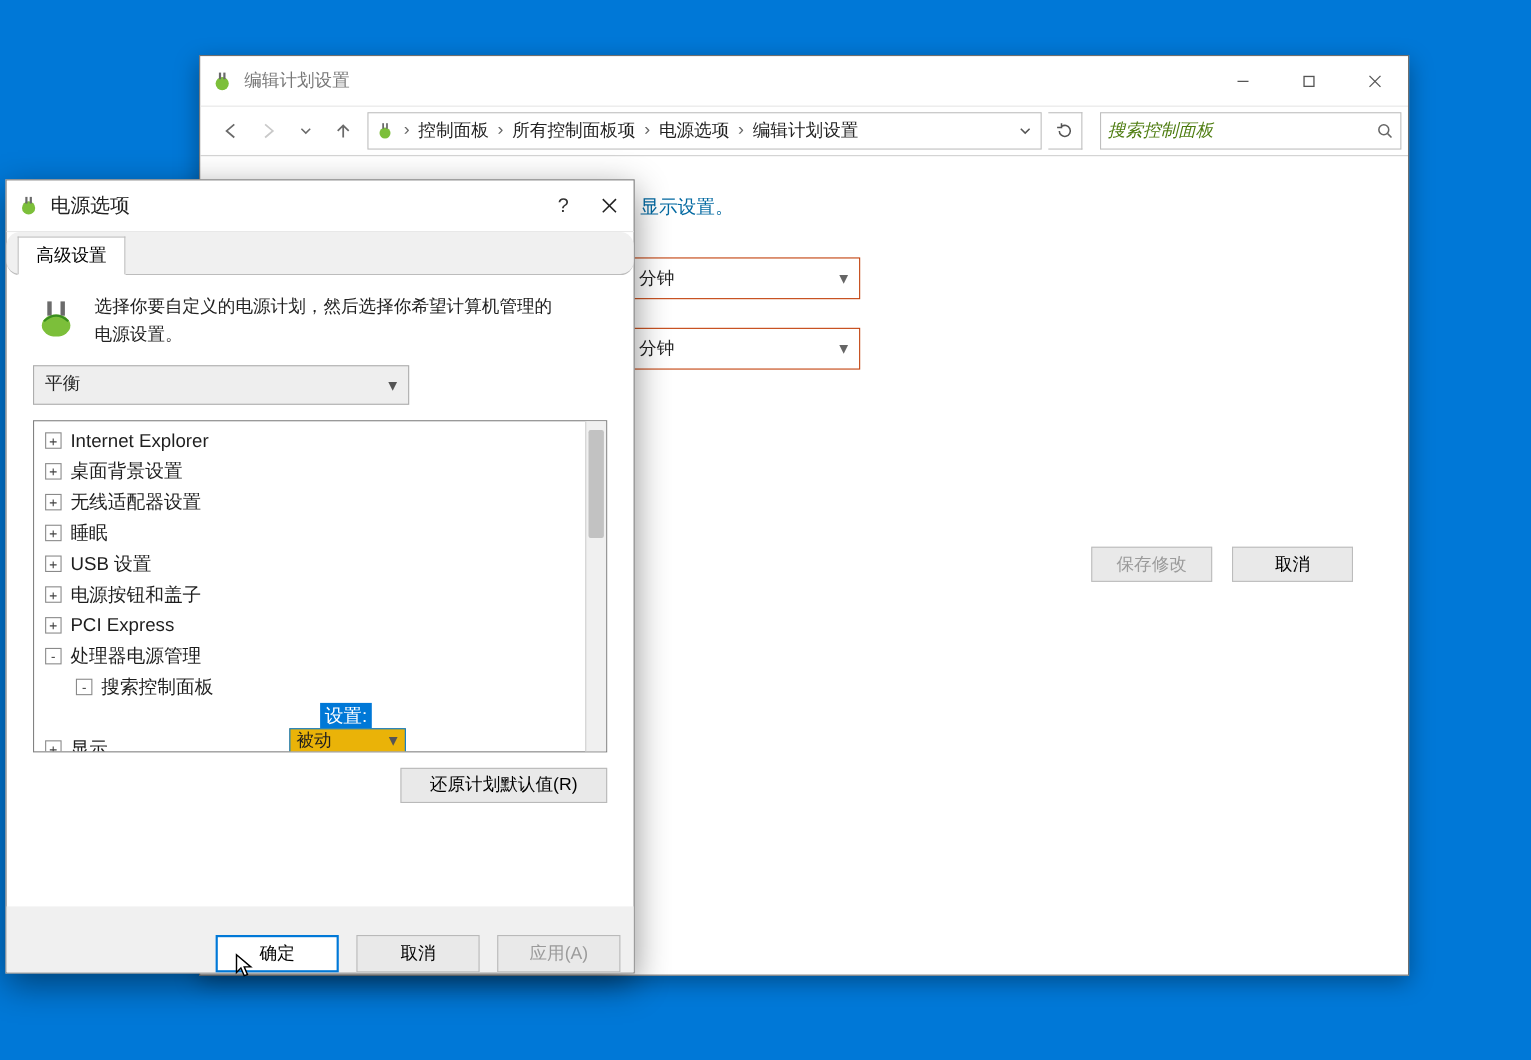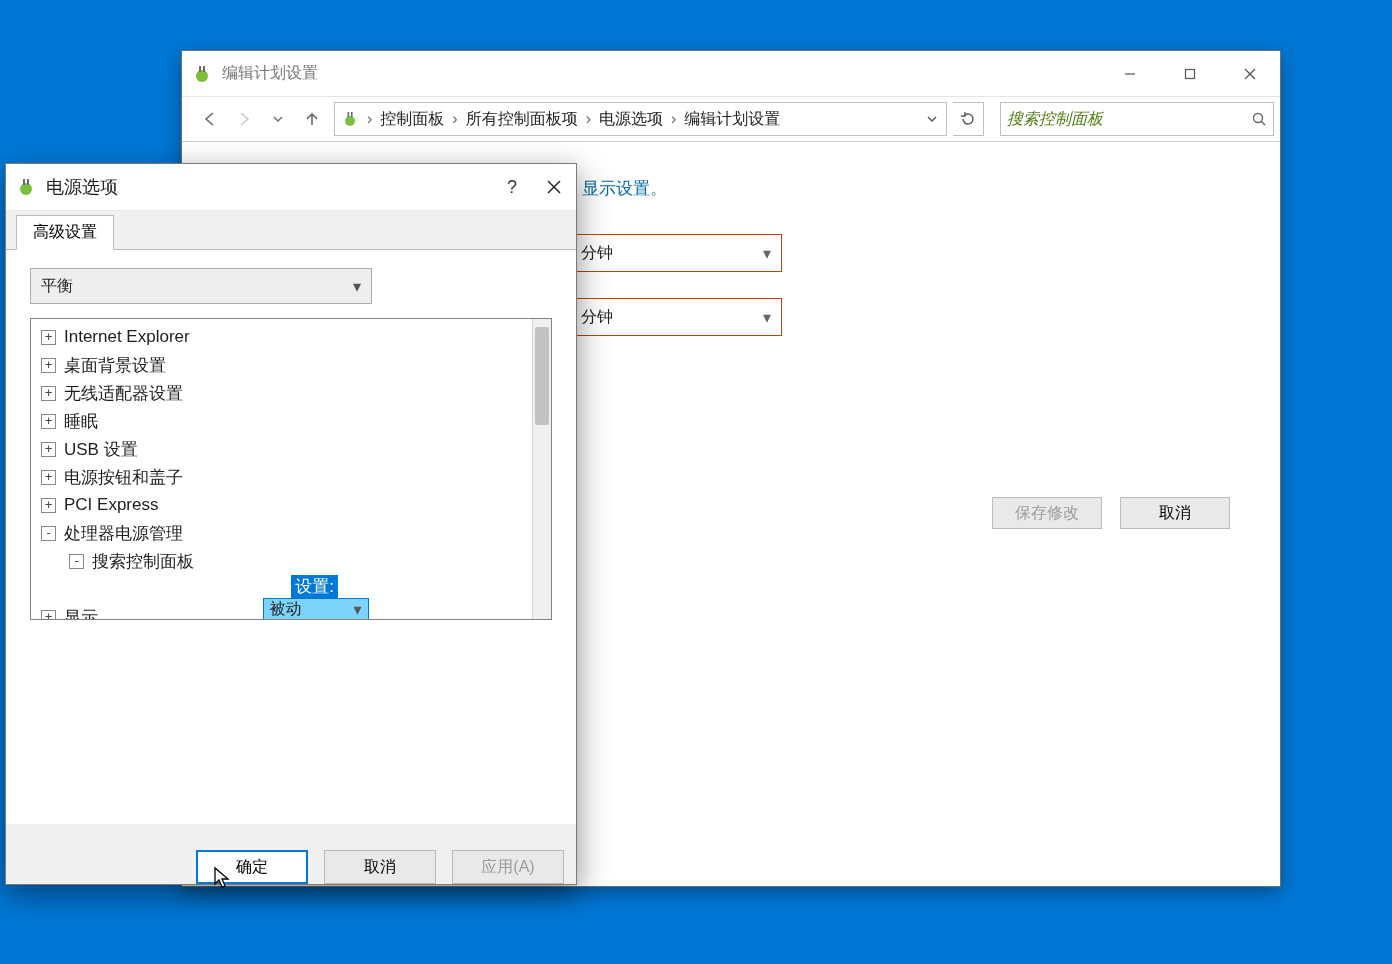--- a/index.html
+++ b/index.html
@@ -163,20 +163,21 @@
   .dlg-title .dlg-icon {width:20px;height:20px;margin-right:10px;}
   .dlg-title .t { flex:1 1 auto; }
   .dlg-title .help { width:40px;height:46px;display:flex;align-items:center;justify-content:center;color:#333;font-size:18px;}
   .dlg-title .close{ width:44px;height:46px;display:flex;align-items:center;justify-content:center;}
 
   .dlg-tabs {
     display:flex;
     padding: 4px 22px 0 10px;
     background:#f0f0f0;
     border-bottom:1px solid #bcbcbc;
+    border-radius:12px;
   }
   .dlg-tab {
     padding: 6px 16px;
     background:#fff;
     border:1px solid #bcbcbc;
     border-bottom:1px solid #fff;
     margin-bottom:-1px;
     font-size:16px;
   }
 
@@ -232,21 +233,21 @@
   .setting-row .label {
     background:#0078d7;color:#fff;padding:0 4px;
   }
   .setting-row .combo {
     border:1px solid #0078d7;
     height:24px;
     min-width: 92px;
     display:inline-flex;align-items:center;
     padding: 0 6px;
     margin-left:2px;
-    background:#7dd3fc;
+    background:#eab308;
     font-size:16px;
   }
   .setting-row .combo .cv{flex:1 1 auto;}
   .setting-row .combo .dd{color:#555;}
   .dlg-scroll {
     width:18px;
     background:#f0f0f0;
     position:relative;
     border-left:1px solid #d0d0d0;
   }
@@ -425,20 +426,31 @@
         </svg>
     </span>
   </div>
 
   <div class="dlg-tabs">
     <div class="dlg-tab">高级设置</div>
   </div>
 
   <div class="dlg-body">
 
+    <div class="dlg-desc">
+      <span>
+        <svg width="42" height="42" viewBox="0 0 42 42">
+            <ellipse cx="21" cy="28" rx="13" ry="10" fill="#7cbf3a"></ellipse>
+            <rect x="13" y="6" width="4" height="13" fill="#6b6b6b"></rect>
+            <rect x="25" y="6" width="4" height="13" fill="#6b6b6b"></rect>
+            <path d="M10 24 Q21 14 32 24" fill="none" stroke="#398e1e" stroke-width="2"></path>
+          </svg>
+      </span>
+      <span style="max-width:420px;">选择你要自定义的电源计划，然后选择你希望计算机管理的电源设置。</span>
+    </div>
 
     <div class="dlg-plan">
       <span class="pv">平衡</span>
       <span class="dd">▾</span>
     </div>
 
     <div class="dlg-tree-wrap">
       <div class="dlg-tree">
 
         <div class="row ind0">
@@ -490,20 +502,23 @@
           <span class="toggle">+</span>
           <span>显示</span>
         </div>
 
       </div>
       <div class="dlg-scroll">
         <div class="thumb"></div>
       </div>
     </div>
 
+    <div class="dlg-restore">
+      <button>还原计划默认值(R)</button>
+    </div>
 
   </div>
 
   <div class="dlg-footer">
     <button class="primary">确定</button>
     <button>取消</button>
     <button class="disabled">应用(A)</button>
   </div>
 
 </div>

